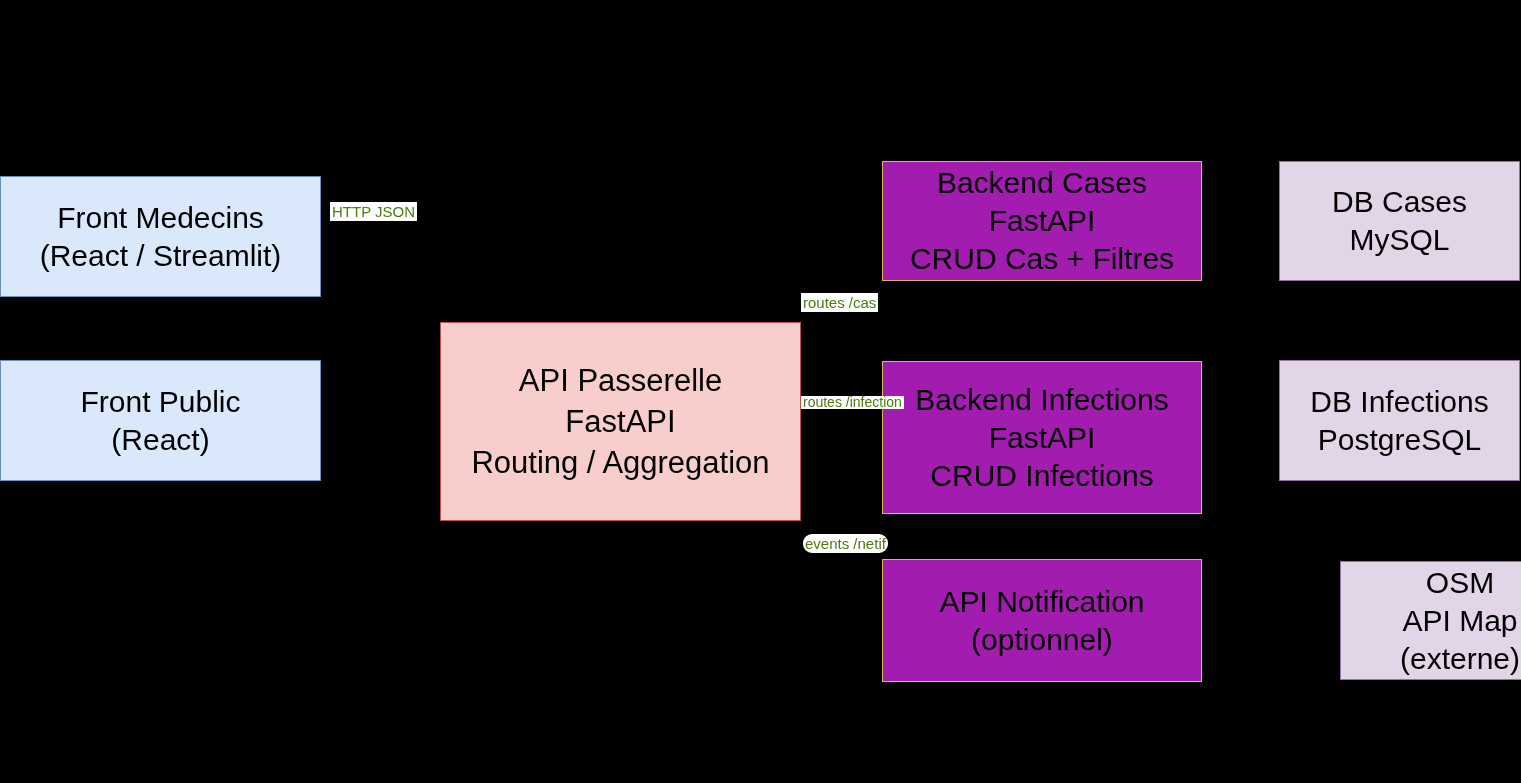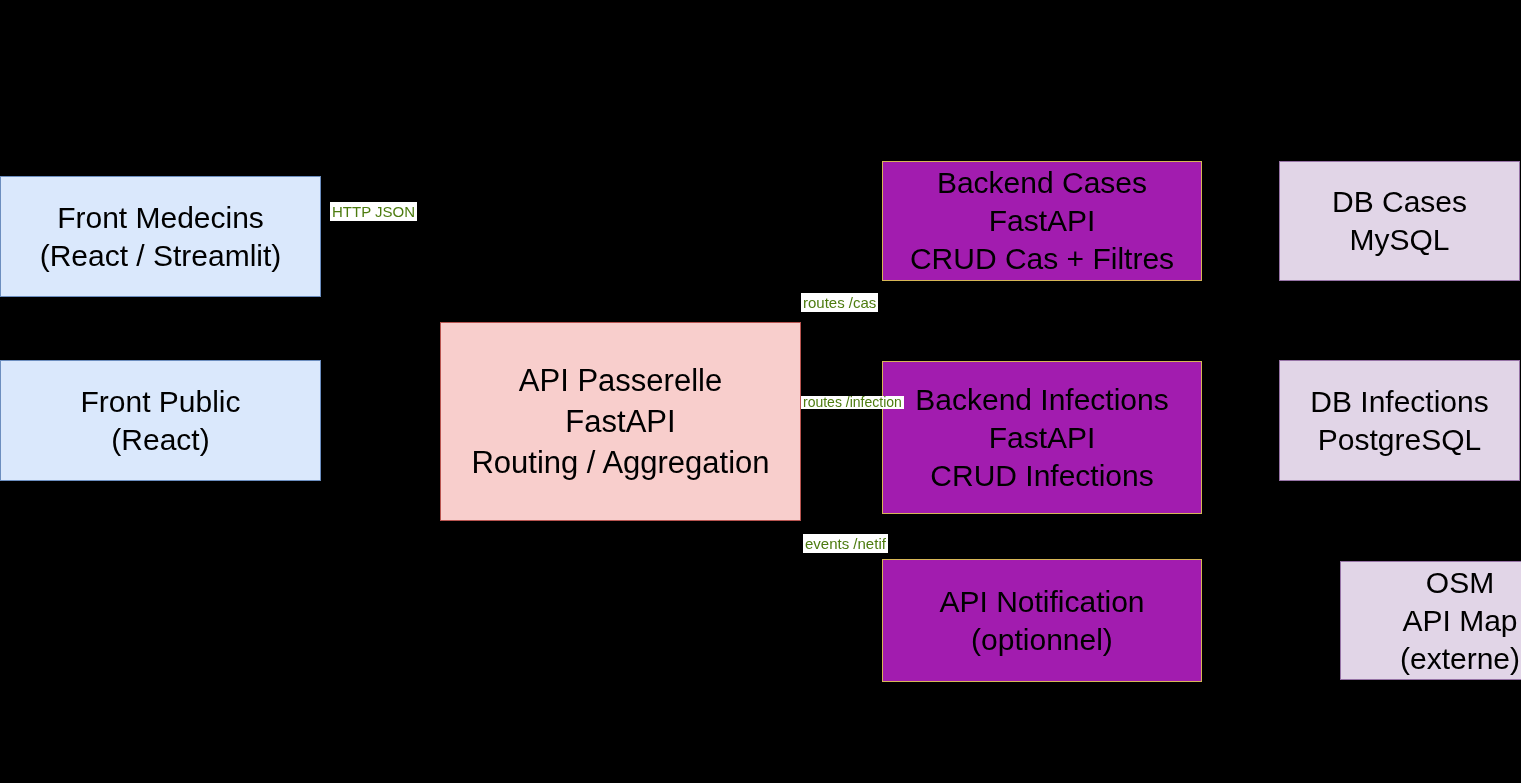--- a/index.html
+++ b/index.html
@@ -52,21 +52,21 @@
   #backend-cases      { left: 882px; top: 161px; width: 320px; height: 120px; }
   #backend-infections { left: 882px; top: 361px; width: 320px; height: 153px; }
   #api-notification   { left: 882px; top: 559px; width: 320px; height: 123px; }
   #db-cases      { left: 1279px; top: 161px; width: 241px; height: 120px; }
   #db-infections { left: 1279px; top: 360px; width: 241px; height: 121px; }
   #osm-api-map   { left: 1340px; top: 561px; width: 240px; height: 119px; }
 
   #label-http-json        { left: 330px; top: 202px; }
   #label-routes-cas       { left: 801px; top: 293px; }
   #label-routes-infection { left: 801px; top: 396px; }
-  #label-events-netif     { left: 803px; top: 534px; }
+  #label-events-netif     { left: 803px; top: 534px; border-radius: 9px; }
 </style>
 </head>
 <body>
 
 <div id="canvas">
 
   <div id="front-medecins" class="node frontend">Front Medecins
 (React / Streamlit)</div>
 
   <div id="front-public" class="node frontend">Front Public

